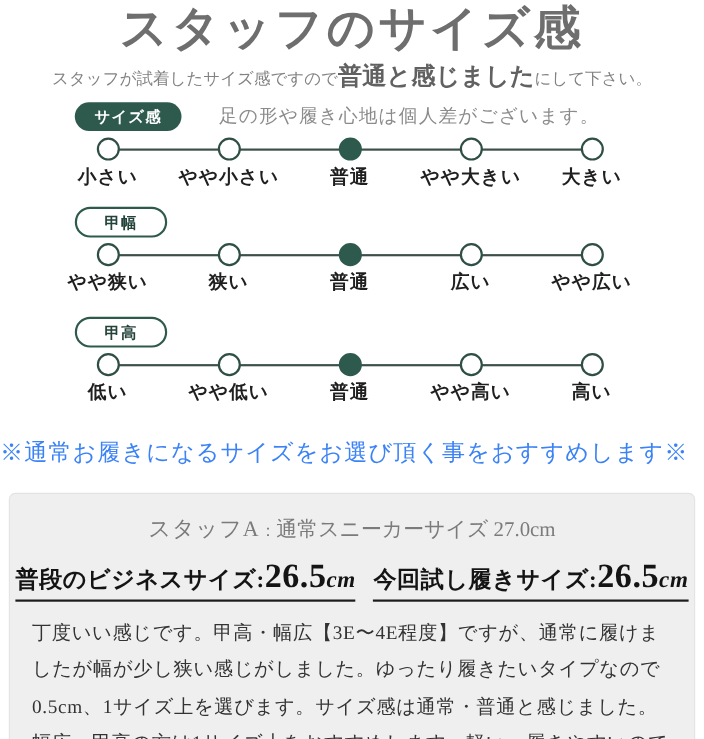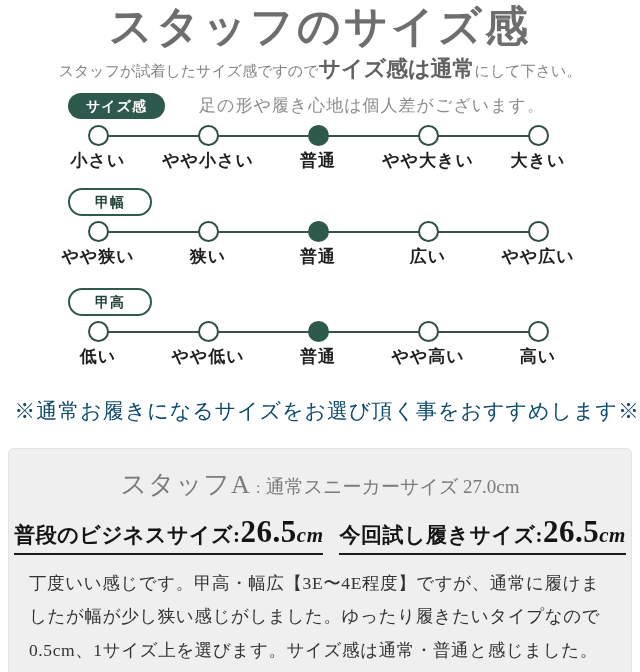--- a/index.html
+++ b/index.html
@@ -106,41 +106,41 @@
     font-weight: bold;
     font-size: 17px;
     color: #1f1f1f;
     white-space: nowrap;
     letter-spacing: 1px;
   }
   .sep-1 { margin-top: 16px; }
   .sep-2 { margin-top: 20px; }
   .note {
     margin: 28px 0 0;
-    text-align: right;
+    text-align: left;
     font-size: 21px;
-    color: #0c4a6e;
+    color: #3b82f6;
     letter-spacing: 1px;
   }
   .review-box {
     margin: 23px 8px 0;
     background: #efefef;
     border: 1px solid #e3e3e3;
     border-radius: 6px;
     padding: 14px 20px 16px;
     box-sizing: border-box;
     height: 232px;
   }
   .staff-line {
     text-align: center;
     color: #7b7b7b;
     font-size: 19px;
     margin-top: 4px;
   }
-  .staff-line .staff-name { font-size: 26px; letter-spacing: 1px; }
+  .staff-line .staff-name { font-size: 20px; letter-spacing: 1px; }
   .staff-line .staff-sep { font-size: 15px; }
   .sizes-line {
     display: flex;
     justify-content: center;
     gap: 16px;
     margin-top: 12px;
   }
   .size-item {
     border-bottom: 2px solid #1c1c1c;
     padding-bottom: 3px;
@@ -158,21 +158,21 @@
     color: #333333;
     line-height: 1.92;
     letter-spacing: 0.6px;
   }
 </style>
 </head>
 <body>
 
 <h1 class="page-title">スタッフのサイズ感</h1>
 
-<div class="subtitle"><span>スタッフが試着したサイズ感ですので</span><span class="emph">サイズ感は通常</span><span>にして下さい。</span></div>
+<div class="subtitle"><span>スタッフが試着したサイズ感ですので</span><span class="emph">普通と感じました</span><span>にして下さい。</span></div>
 
 <div class="section-head">
   <span class="badge filled">サイズ感</span>
   <span class="caption">足の形や履き心地は個人差がございます。</span>
 </div>
 <div class="scale">
   <div class="scale-line"></div>
   <div class="pt">
       <span class="dot"></span>
       <span class="pt-label">小さい</span>

